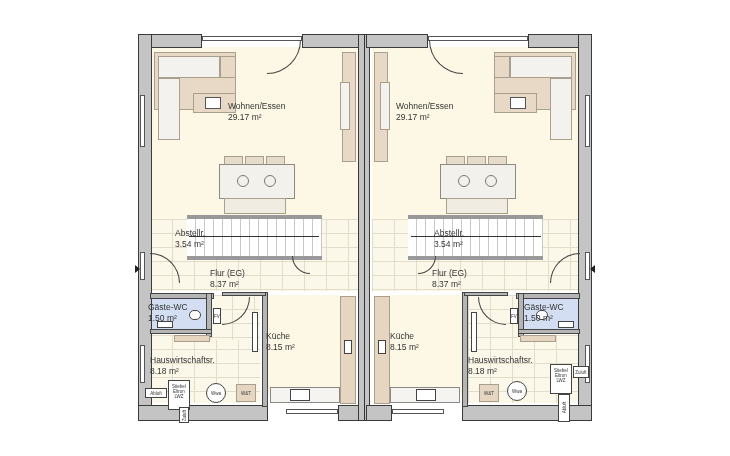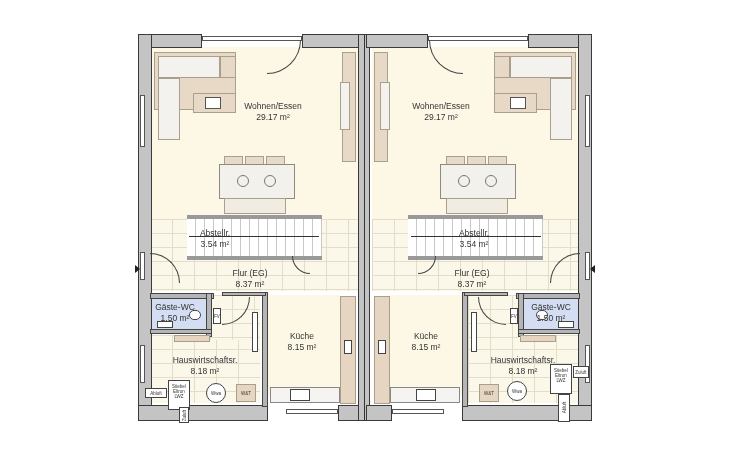--- a/index.html
+++ b/index.html
@@ -8,21 +8,21 @@
   .abs { position:absolute; }
   .wall { position:absolute; background:#c4c4c4; border:1px solid #3a3a3a; box-sizing:border-box; }
   .iwall { position:absolute; background:#b5b5b5; border:1px solid #444; box-sizing:border-box; }
   .floor-warm { position:absolute; background:#fdf8e6; }
   .floor-tile { position:absolute; background-color:#fbf8ea;
     background-image:
       linear-gradient(to right, #e2ddc8 1px, transparent 1px),
       linear-gradient(to bottom, #e2ddc8 1px, transparent 1px);
     background-size:22px 14px; }
   .floor-wc { position:absolute; background:#d3def2; }
-  .label { position:absolute; text-align:center; color:#333; font-size:8.5px; line-height:11px; white-space:nowrap; }
+  .label { position:absolute; color:#333; font-size:8.5px; line-height:11px; white-space:nowrap; }
   .tiny { position:absolute; font-size:4.5px; color:#333; text-align:center; line-height:5px; }
   .furn { position:absolute; box-sizing:border-box; border:1px solid #a89f8c; }
   .sofa { background:#f4f2ee; }
   .beige { background:#e8d9c6; }
   .table { background:#f3f1ec; border:1px solid #8f8a80; }
   .chair { background:#e6dbc8; border:1px solid #a89f8c; }
   .stairs { position:absolute; box-sizing:border-box; background:repeating-linear-gradient(to right, #ffffff 0 8px, #c8c8c8 8px 9px); border-top:4px solid #999; border-bottom:4px solid #999; }
   .window { position:absolute; background:#ffffff; border:1px solid #555; box-sizing:border-box; }
   .door-arc { position:absolute; box-sizing:border-box; border:1px solid #444; }
   .appliance { position:absolute; background:#fff; border:1px solid #444; box-sizing:border-box; }

